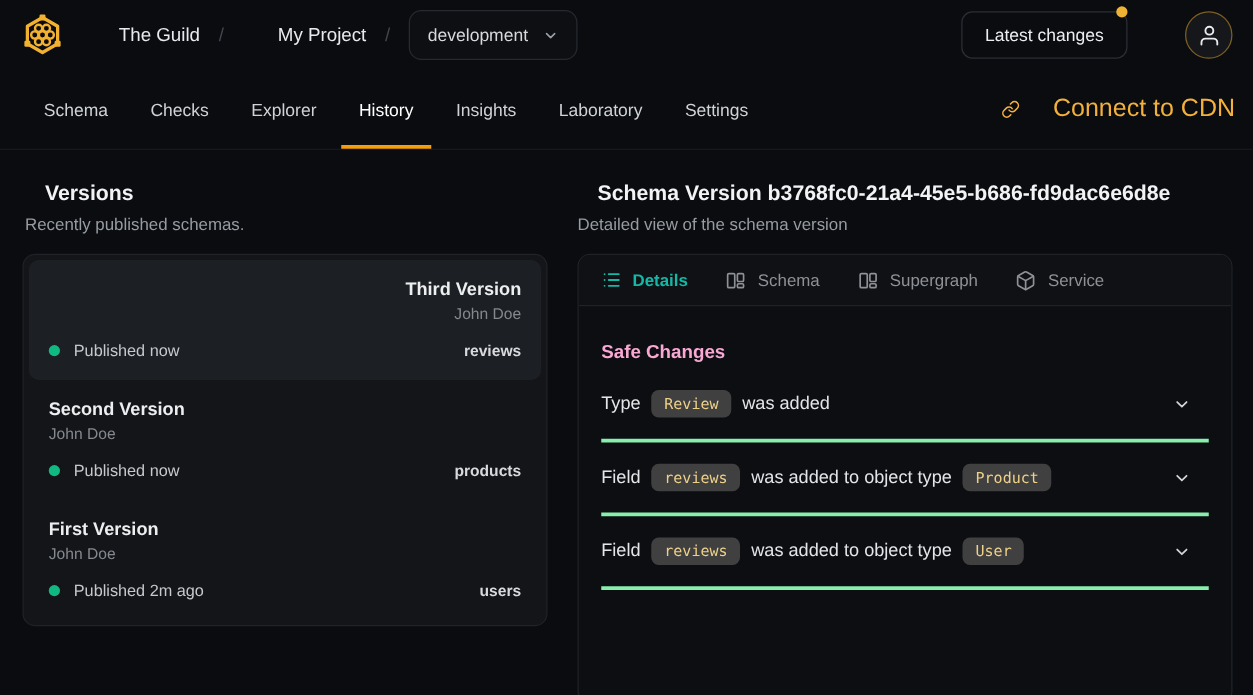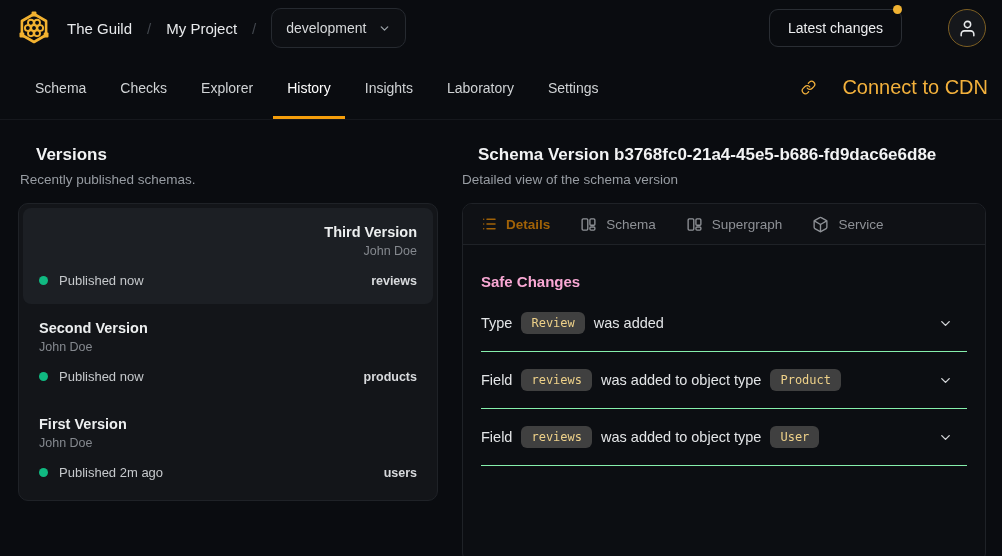--- a/index.html
+++ b/index.html
@@ -12,21 +12,21 @@
     -webkit-font-smoothing: antialiased;
   }
   a { text-decoration: none; color: inherit; }
   button { font-family: inherit; }
   svg { display: block; }
 
   
   .header { height: 56px; display: flex; align-items: center; padding: 0 16px; }
   .logo { width: 36px; height: 36px; flex: none; cursor: pointer; }
   .crumbs { display: flex; align-items: center; margin-left: 15px; gap: 15px; font-size: 15px; }
-  .crumb { color: #e8eaec; cursor: pointer; }
+  .crumb { color: #e8eaec; cursor: pointer; margin-left: 28px; }
   .sep { color: #42474e; }
   .target-select {
     display: flex; align-items: center; gap: 12px;
     background: #0d0f13; border: 1px solid #262a30; border-radius: 10px;
     height: 40px; padding: 0 14px; color: #d7d9db; font-size: 14px; cursor: pointer;
   }
   .latest-wrap { margin-left: auto; position: relative; }
   .latest-btn {
     height: 38px; padding: 0 18px; border-radius: 9px;
     border: 1px solid #2a2e34; background: transparent;
@@ -67,24 +67,24 @@
   .v-row { display: flex; align-items: center; margin-top: 15px; }
   .dot { width: 9px; height: 9px; border-radius: 50%; background: #10b981; margin-right: 11px; flex: none; }
   .v-status { font-size: 13px; color: #c6c9cc; }
   .v-service { margin-left: auto; font-size: 12.5px; font-weight: 700; color: #d8dadd; }
 
   
   .right-col { flex: 1; min-width: 0; }
   .detail-card { margin-top: 16px; border: 1px solid #1f2227; border-radius: 10px; height: 360px; background: #0c0e12; overflow: hidden; }
   .d-tabs { height: 41px; display: flex; align-items: center; gap: 30px; padding: 0 18px; background: #0f1115; border-bottom: 1px solid #1f2227; }
   .d-tab { display: flex; align-items: center; gap: 9px; font-size: 13.5px; color: #8e9196; background: none; border: none; cursor: pointer; }
-  .d-tab.active { color: #a16207; font-weight: 600; text-align: center; }
+  .d-tab.active { color: #14b8a6; font-weight: 600; text-align: center; }
   .d-content { padding: 12px 18px 0; }
   .section-title { font-size: 15px; font-weight: 700; color: #f9a8d4; margin: 16px 0 5px; }
-  .change-row { display: flex; align-items: center; gap: 9px; padding: 17px 0; border-bottom: 1px solid #86efac; font-size: 14.5px; color: #e3e5e7; cursor: pointer; }
+  .change-row { display: flex; align-items: center; gap: 9px; padding: 17px 0; border-bottom: 3px solid #86efac; font-size: 14.5px; color: #e3e5e7; cursor: pointer; }
   .badge {
     font-family: "DejaVu Sans Mono", "Liberation Mono", monospace;
     font-size: 12px; color: #eed189; background: #404040;
     border-radius: 6px; padding: 4px 10px; white-space: nowrap;
   }
   .badge:empty { display: none; }
   .chev { margin-left: auto; margin-right: 14px; color: #d2d4d7; flex: none; }
 </style>
 </head>
 <body>

